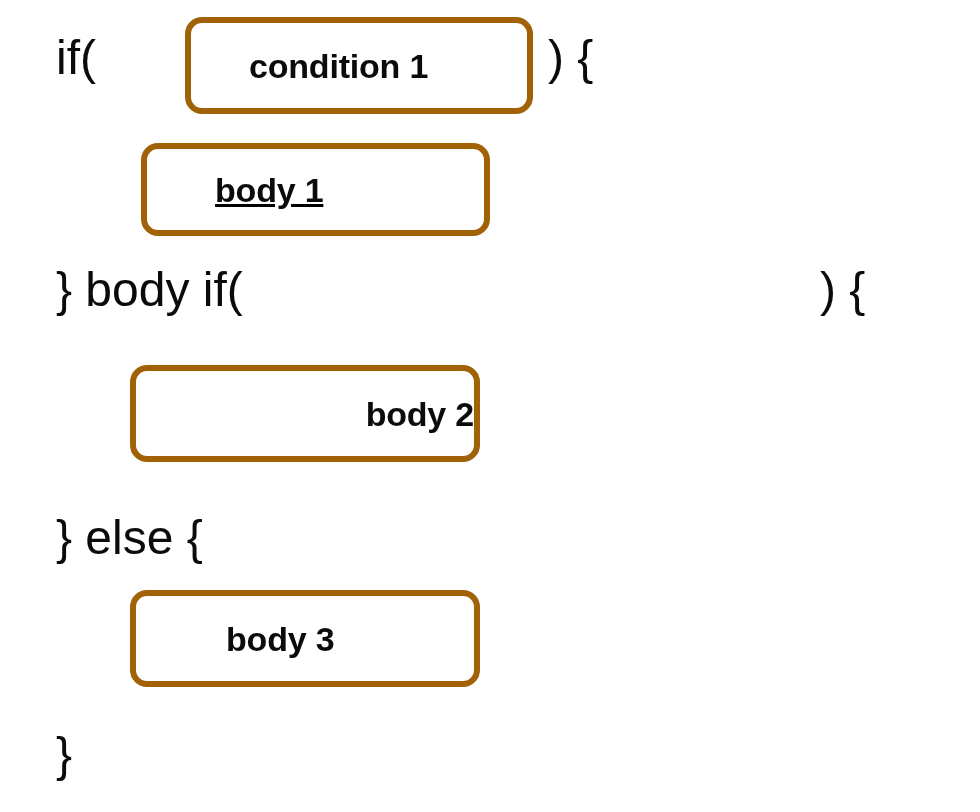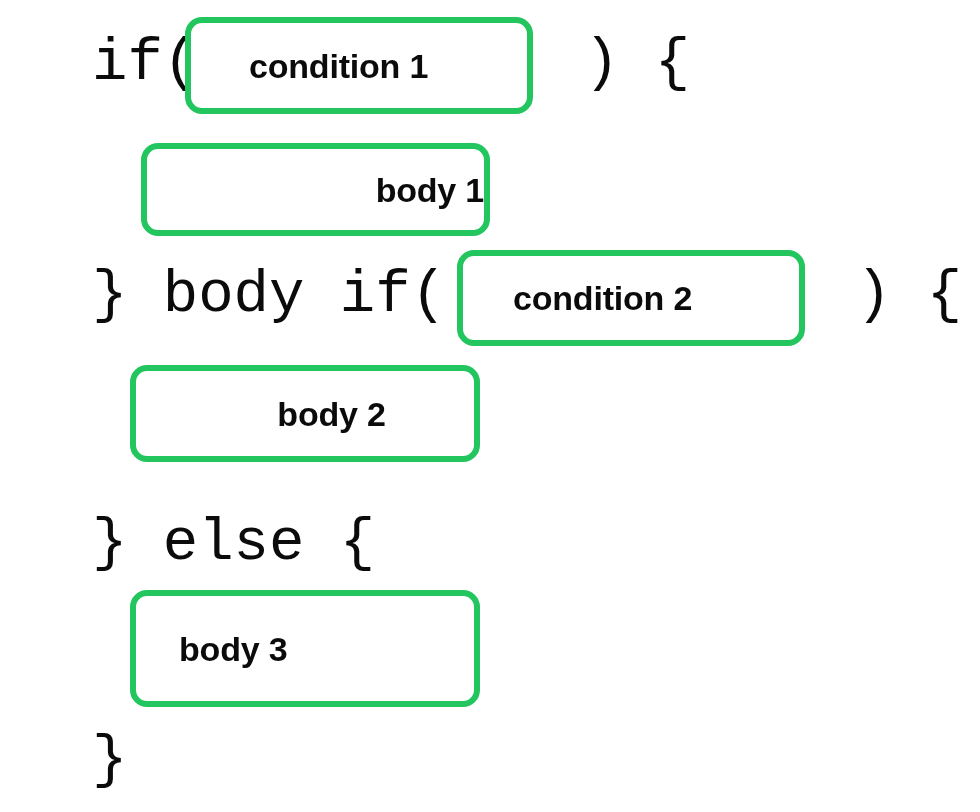--- a/index.html
+++ b/index.html
@@ -14,37 +14,36 @@
     width: 980px;
     height: 812px;
     background: #ffffff;
     overflow: hidden;
     font-family: "Liberation Sans", sans-serif;
   }
 
   
   .code {
     position: absolute;
-    font-family: Liberation Mono, monospace;
-    font-size: 59px;
+    font-family: Liberation Sans, sans-serif;
+    font-size: 48px;
     line-height: 1;
     font-weight: 400;
     color: #0b0b0b;
     white-space: pre;
     letter-spacing: 0px;
-    margin-left: 36px;
     -webkit-font-smoothing: antialiased;
   }
 
   
   .slot {
     position: absolute;
     box-sizing: border-box;
     background: #ffffff;
-    border: 6px solid #22c55e;
+    border: 6px solid #a16207;
     border-radius: 17px;
     display: flex;
     align-items: center;
   }
 
   .slot-label {
     font-family: "Liberation Sans", "DejaVu Sans", sans-serif;
     font-weight: 700;
     font-size: 34px;
     line-height: 1;
@@ -62,51 +61,52 @@
     width: 348px; height: 97px;
     justify-content: flex-start;
     padding-left: 58px;
   }
   #line1-suffix { left: 548px; top: 34px; }
 
   
   #slot-body1 {
     left: 141px; top: 143px;
     width: 349px; height: 93px;
-    justify-content: flex-end;
+    justify-content: flex-start;
     padding-left: 68px;
+    text-decoration: underline;
   }
 
   
   #line2-prefix { left: 56px;  top: 266px; }
   #slot-condition2 {
     left: 457px; top: 250px;
     width: 348px; height: 96px;
     justify-content: flex-start;
     padding-left: 50px;
   }
   #line2-suffix { left: 820px; top: 266px; }
 
   
   #slot-body2 {
     left: 130px; top: 365px;
     width: 350px; height: 97px;
-    justify-content: center;
+    justify-content: flex-end;
     padding-left: 53px;
   }
 
   
   #line3 { left: 56px; top: 514px; }
 
   
   #slot-body3 {
     left: 130px; top: 590px;
-    width: 350px; height: 117px;
+    width: 350px; height: 97px;
     justify-content: flex-start;
-    padding-left: 43px;
+    padding-left: 90px;
   }
 
   
   #line4 { left: 56px; top: 731px; }
 </style>
 </head>
 <body>
 
 <div id="canvas">
 
@@ -117,23 +117,20 @@
   </div>
 
   <div class="code" id="line1-suffix">) {</div>
 
   <div class="slot" id="slot-body1">
     <span class="slot-label">body 1</span>
   </div>
 
   <div class="code" id="line2-prefix">} body if(</div>
 
-  <div class="slot" id="slot-condition2">
-    <span class="slot-label">condition 2</span>
-  </div>
 
   <div class="code" id="line2-suffix">) {</div>
 
   <div class="slot" id="slot-body2">
     <span class="slot-label">body 2</span>
   </div>
 
   <div class="code" id="line3">} else {</div>
 
   <div class="slot" id="slot-body3">

